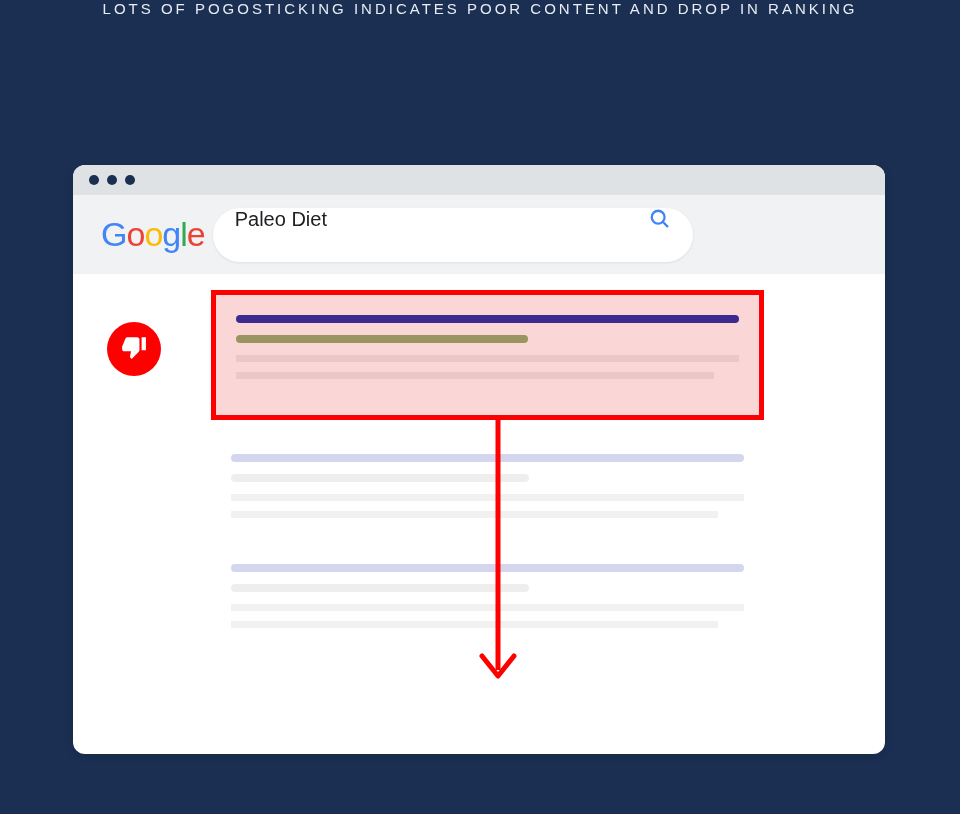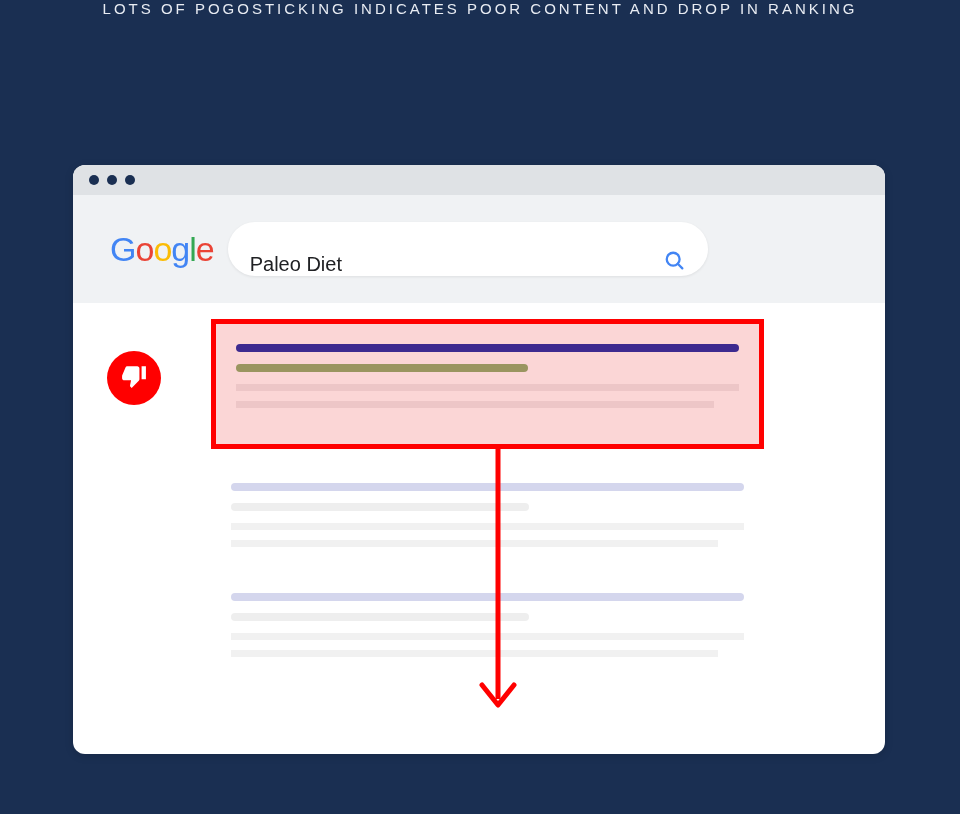--- a/index.html
+++ b/index.html
@@ -37,43 +37,43 @@
     padding-left: 16px;
     gap: 8px;
   }
   .dot {
     width: 10px;
     height: 10px;
     border-radius: 50%;
     background: #1a2f52;
   }
   .searchbar-area {
-    height: 108px;
+    height: 79px;
     background: #f0f2f4;
     display: flex;
     align-items: center;
-    padding-left: 37px;
-    gap: 14px;
+    padding-left: 28px;
+    gap: 8px;
   }
   .google-logo {
     font-size: 34px;
     font-weight: 500;
     letter-spacing: -1px;
   }
   .g-b { color: #4285F4; }
   .g-r { color: #EA4335; }
   .g-y { color: #FBBC05; }
   .g-g { color: #34A853; }
   .search-pill {
     flex: 0 0 480px;
     height: 54px;
     background: #ffffff;
     border-radius: 30px;
     display: flex;
-    align-items: flex-end;
+    align-items: flex-start;
     padding: 0 22px;
     justify-content: space-between;
     box-shadow: 0 1px 3px rgba(0,0,0,0.08);
   }
   .search-text {
     font-size: 20px;
     color: #202124;
   }
   .search-icon-svg { width: 22px; height: 22px; }
   .results-area {

